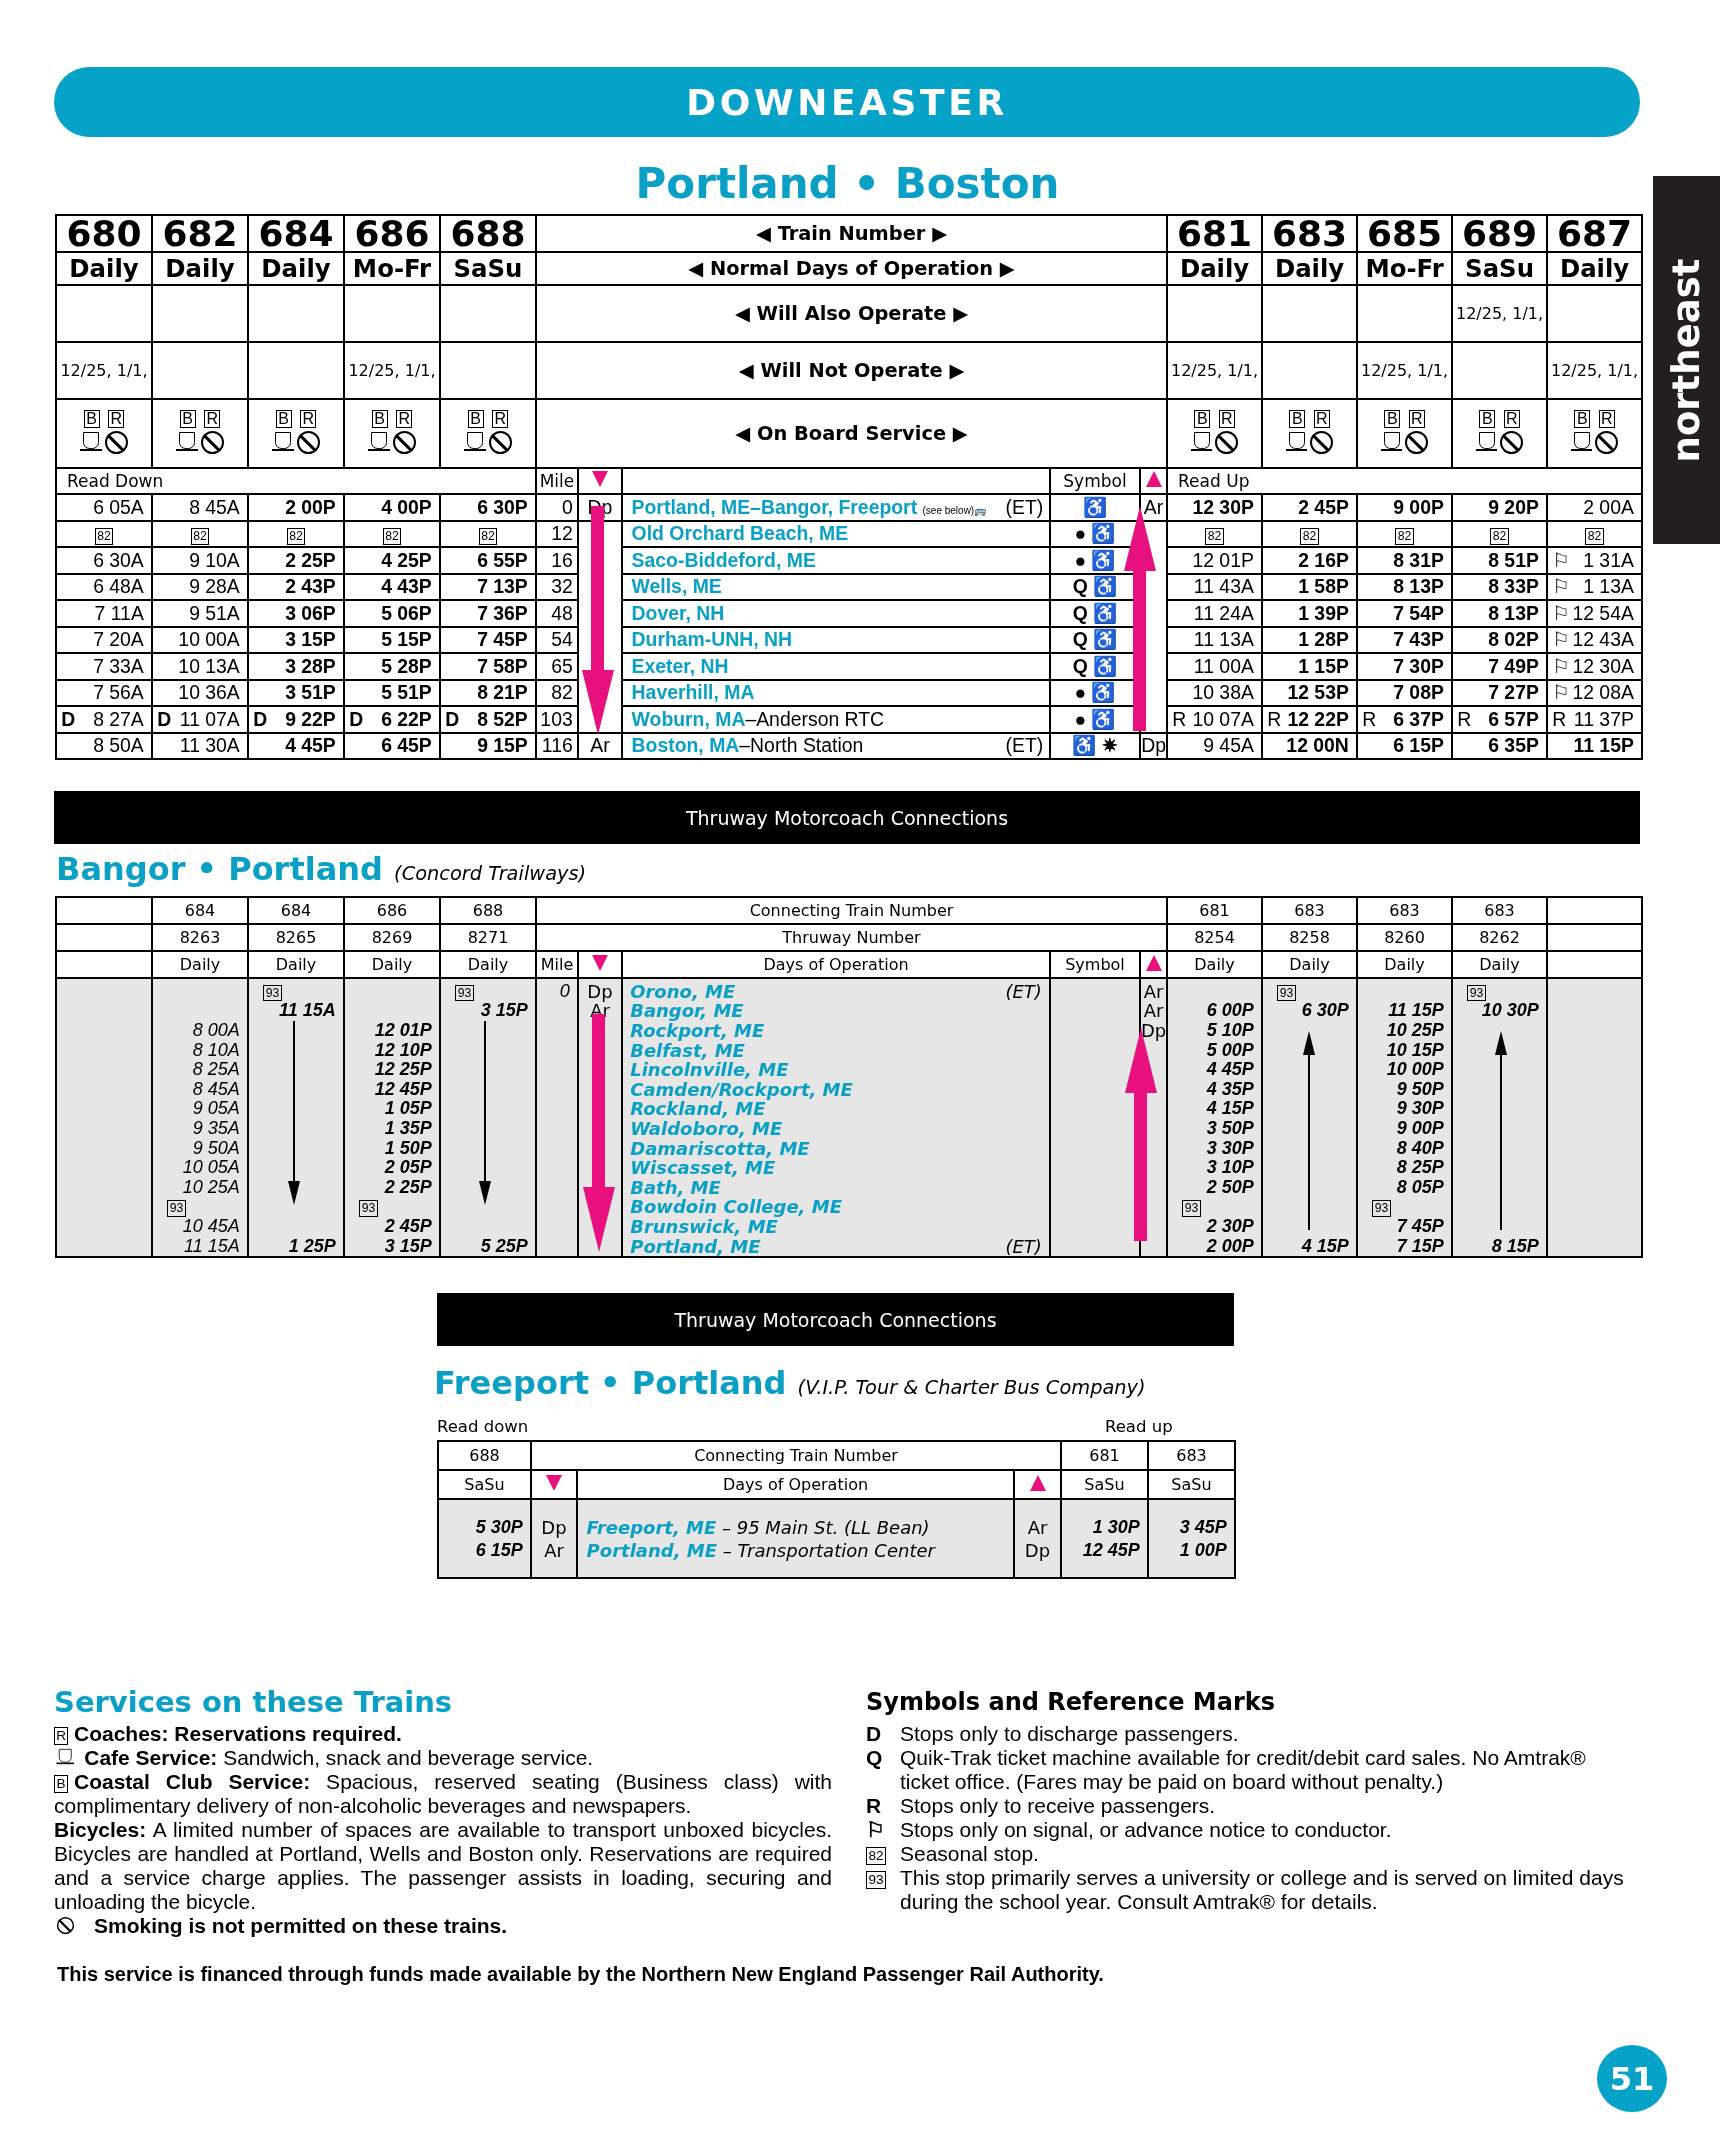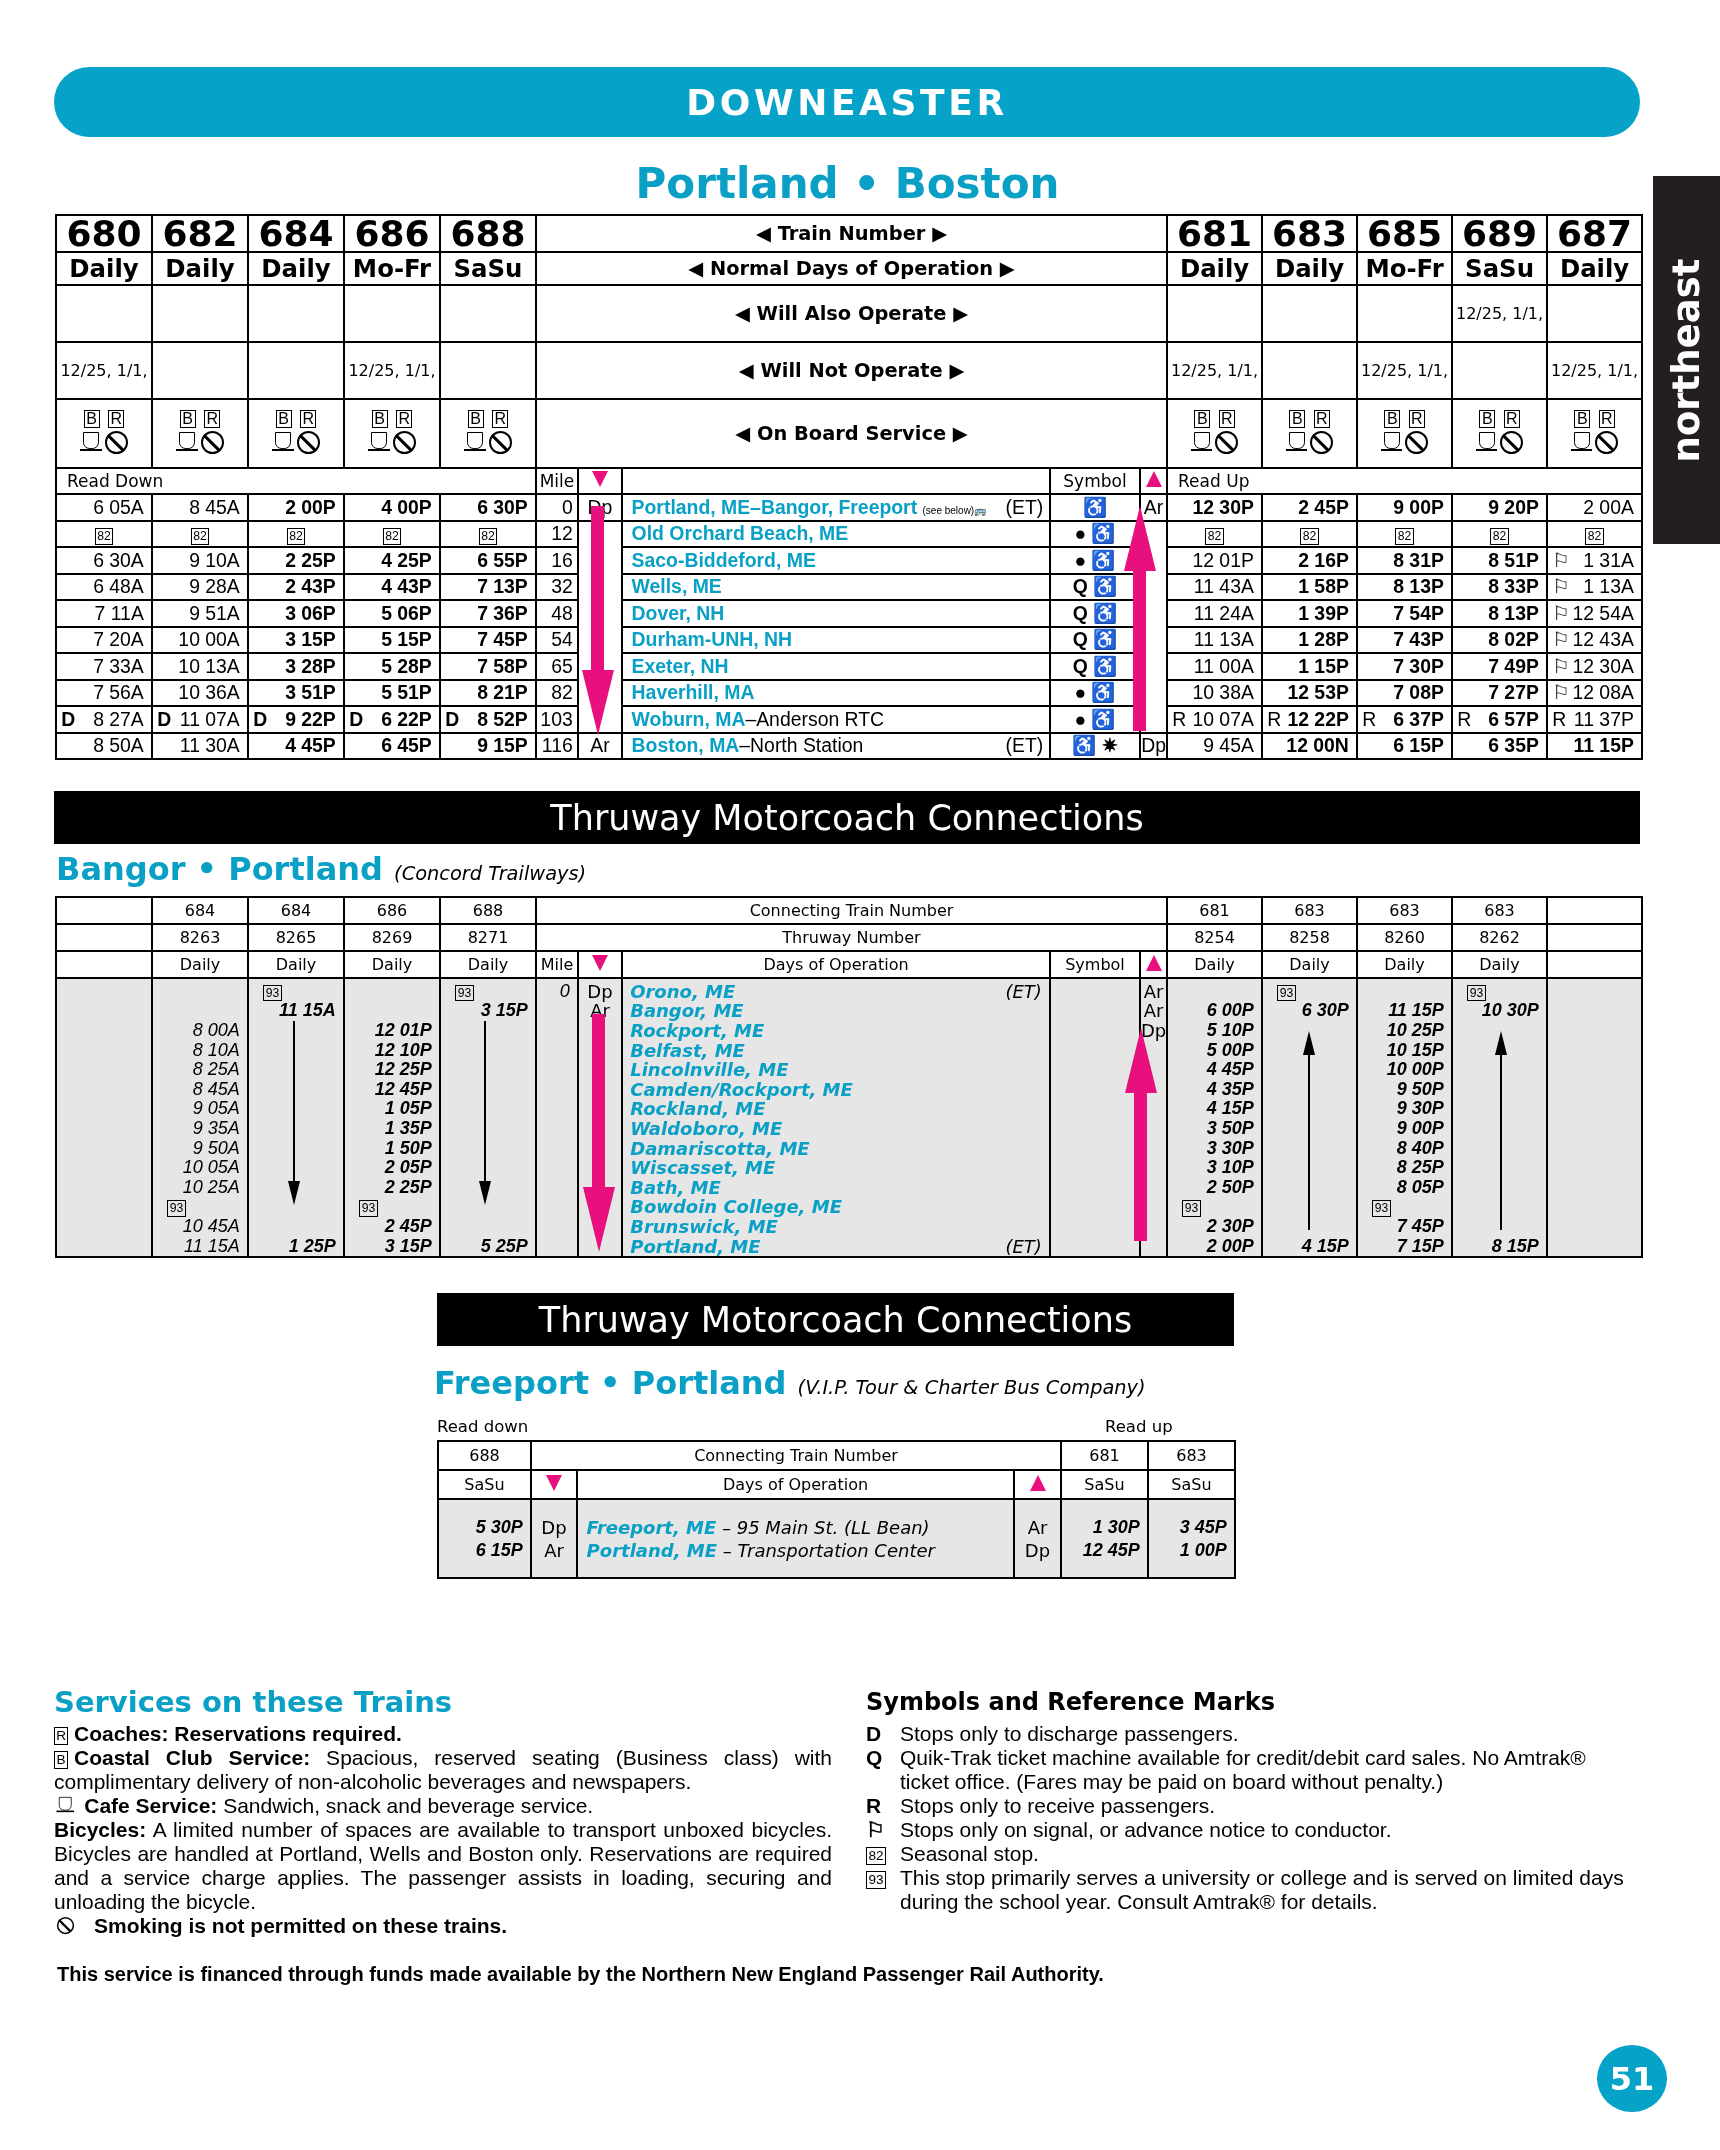--- a/index.html
+++ b/index.html
@@ -62,21 +62,21 @@
 
   
   .pink-down { position: absolute; width: 13px; background: #e8107e; }
   .pink-head-down { position: absolute; width: 0; height: 0; border-left: 16px solid transparent; border-right: 16px solid transparent; border-top: 65px solid #e8107e; }
   .pink-head-up { position: absolute; width: 0; height: 0; border-left: 16px solid transparent; border-right: 16px solid transparent; border-bottom: 65px solid #e8107e; }
   .tri-down { display: inline-block; width: 0; height: 0; border-left: 8px solid transparent; border-right: 8px solid transparent; border-top: 16px solid #e8107e; }
   .tri-up { display: inline-block; width: 0; height: 0; border-left: 8px solid transparent; border-right: 8px solid transparent; border-bottom: 16px solid #e8107e; }
 
   
   .blackbar { background: #000; color: #fff; display: flex; align-items: center; justify-content: center;
-    font-family: "DejaVu Sans", sans-serif; font-size: 35px; }
+    font-family: "DejaVu Sans", sans-serif; font-size: 19px; }
   #bar1 { left: 54px; top: 791px; width: 1586px; height: 53px; }
   #bar2 { left: 437px; top: 1293px; width: 797px; height: 53px; }
 
   .subtitle { font-family: "DejaVu Sans", sans-serif; font-weight: bold; font-size: 32px; color: #0aa0c6; white-space: nowrap; }
   .subtitle .op { font-size: 19.4px; color: #000; font-weight: normal; font-style: italic; }
   #bangor-title { left: 56px; top: 850px; }
   #freeport-title { left: 434px; top: 1364px; }
 
   
   #t2 { left: 55px; top: 896px; width: 1586px; table-layout: fixed; font-family: "DejaVu Sans", sans-serif; }
@@ -729,22 +729,22 @@
         <div class="line">3 45P</div>
         <div class="line">1 00P</div>
       </td>
     </tr>
   </tbody>
 </table>
 
 <div id="services" class="abs">
   <h2>Services on these Trains</h2>
   <p><span class="key">R</span><b>Coaches: Reservations required.</b></p>
+  <p><span class="cup" style="transform:scale(0.8); vertical-align:-2.9px;"></span> <b>Cafe Service:</b><span> Sandwich, snack and beverage service.</span></p>
   <p><span class="key">B</span><b>Coastal Club Service:</b><span> Spacious, reserved seating (Business class) with complimentary delivery of non-alcoholic beverages and newspapers.</span></p>
-  <p><span class="cup" style="transform:scale(0.8); vertical-align:-2.9px;"></span> <b>Cafe Service:</b><span> Sandwich, snack and beverage service.</span></p>
   <p><b>Bicycles:</b><span> A limited number of spaces are available to transport unboxed bicycles. Bicycles are handled at Portland, Wells and Boston only. Reservations are required and a service charge applies. The passenger assists in loading, securing and unloading the bicycle.</span></p>
   <p><span class="nosmoke" style="transform:scale(0.75); vertical-align:-4.3px; margin-right:17px;"></span><b>Smoking is not permitted on these trains.</b></p>
 </div>
 
 <div id="symbols" class="abs">
   <h2>Symbols and Reference Marks</h2>
   <div id="symbols-list">
       <div class="sym-row">
         <div class="sym-key"><span>D</span></div>
         <div>Stops only to discharge passengers.</div>

